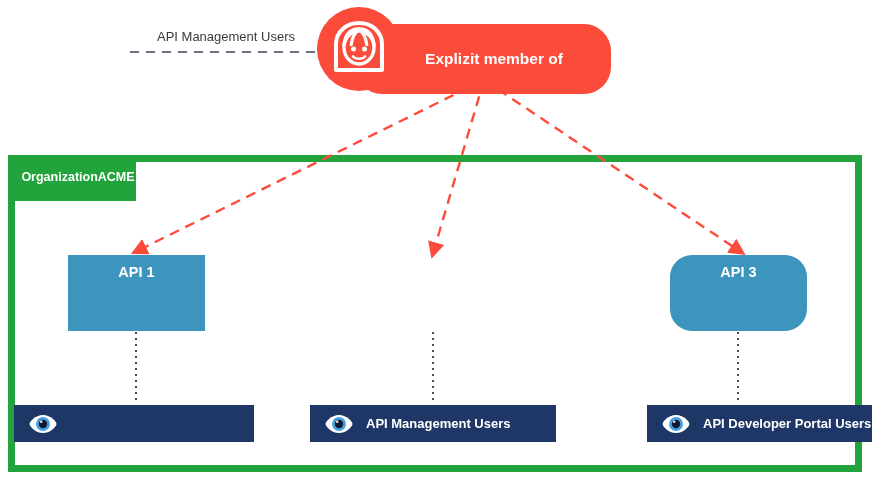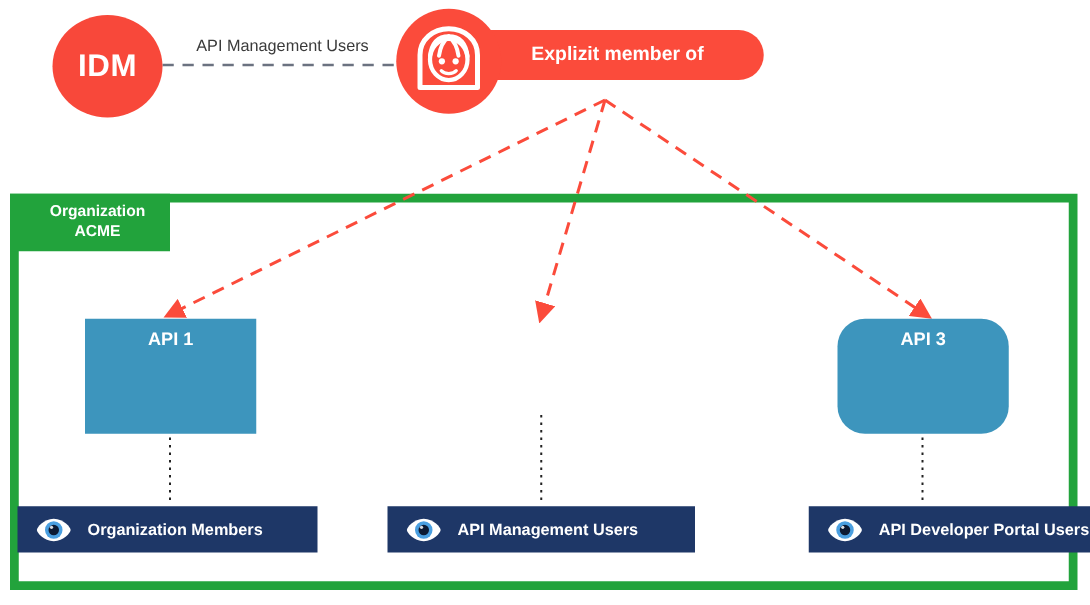--- a/index.html
+++ b/index.html
@@ -62,21 +62,21 @@
     z-index: 5;
     line-height: 1.1;
   }
 
   
   .member-pill {
     position: absolute;
     left: 355px;
     top: 24px;
     width: 256px;
-    height: 40px;
+    height: 70px;
     background: #fb4b3b;
     border-radius: 27px;
     box-sizing: border-box;
     display: flex;
     align-items: center;
     justify-content: flex-end;
     padding-right: 22px;
     z-index: 4;
   }
   .member-pill .pill-text {
@@ -118,39 +118,38 @@
   }
   .org-tab {
     position: absolute;
     left: 8px;
     top: 155px;
     width: 128px;
     height: 46px;
     background: #22a33c;
     z-index: 2;
     display: flex;
-    flex-direction: column;
     align-items: center;
     justify-content: center;
     padding-left: 12px;
     box-sizing: border-box;
   }
   .org-tab .t1, .org-tab .t2 {
     color: #ffffff;
     font-size: 12.5px;
     font-weight: bold;
     line-height: 1.25;
   }
 
   
   .api-box {
     position: absolute;
     top: 255px;
     width: 137px;
-    height: 92px;
+    height: 76px;
     background: #3d95bd;
     z-index: 4;
     display: flex;
     justify-content: center;
     align-items: flex-start;
     padding-top: 10px;
     box-sizing: border-box;
   }
   .api-box .lbl {
     color: #ffffff;
@@ -215,23 +214,20 @@
     <line x1="136" y1="332" x2="136" y2="404" stroke="#222222" stroke-width="1.6" stroke-dasharray="2,4"></line>
     <line x1="433" y1="332" x2="433" y2="404" stroke="#222222" stroke-width="1.6" stroke-dasharray="2,4"></line>
     <line x1="738" y1="332" x2="738" y2="404" stroke="#222222" stroke-width="1.6" stroke-dasharray="2,4"></line>
   </svg>
 
   <div class="org-tab">
     <span class="t1">Organization</span>
     <span class="t2">ACME</span>
   </div>
 
-  <div class="idm-circle">
-    <span class="lbl">IDM</span>
-  </div>
 
   <div class="link-label">API Management Users</div>
 
   <div class="member-pill">
     <div class="pill-text">
       <span>Explizit member of</span><br>
     </div>
   </div>
 
   <div class="user-circle">
@@ -259,21 +255,20 @@
     <span class="lbl">API 3</span>
   </div>
 
   <div class="role-box" id="role-box-0">
     <svg class="eye-icon" viewBox="0 0 30 22" xmlns="http://www.w3.org/2000/svg">
       <path d="M15,2 C23,2 28.5,9 28.5,11 C28.5,13 23,20 15,20 C7,20 1.5,13 1.5,11 C1.5,9 7,2 15,2 Z" fill="#ffffff"></path>
       <circle cx="15" cy="11" r="7" fill="#4a9fe0"></circle>
       <circle cx="15" cy="11" r="4.2" fill="#0c1a33"></circle>
       <circle cx="13.2" cy="8.8" r="1.3" fill="#ffffff" opacity="0.85"></circle>
     </svg>
-    <span class="rlbl">Organization Members</span>
   </div>
 
   <div class="role-box" id="role-box-1">
     <svg class="eye-icon" viewBox="0 0 30 22" xmlns="http://www.w3.org/2000/svg">
       <path d="M15,2 C23,2 28.5,9 28.5,11 C28.5,13 23,20 15,20 C7,20 1.5,13 1.5,11 C1.5,9 7,2 15,2 Z" fill="#ffffff"></path>
       <circle cx="15" cy="11" r="7" fill="#4a9fe0"></circle>
       <circle cx="15" cy="11" r="4.2" fill="#0c1a33"></circle>
       <circle cx="13.2" cy="8.8" r="1.3" fill="#ffffff" opacity="0.85"></circle>
     </svg>
     <span class="rlbl">API Management Users</span>

